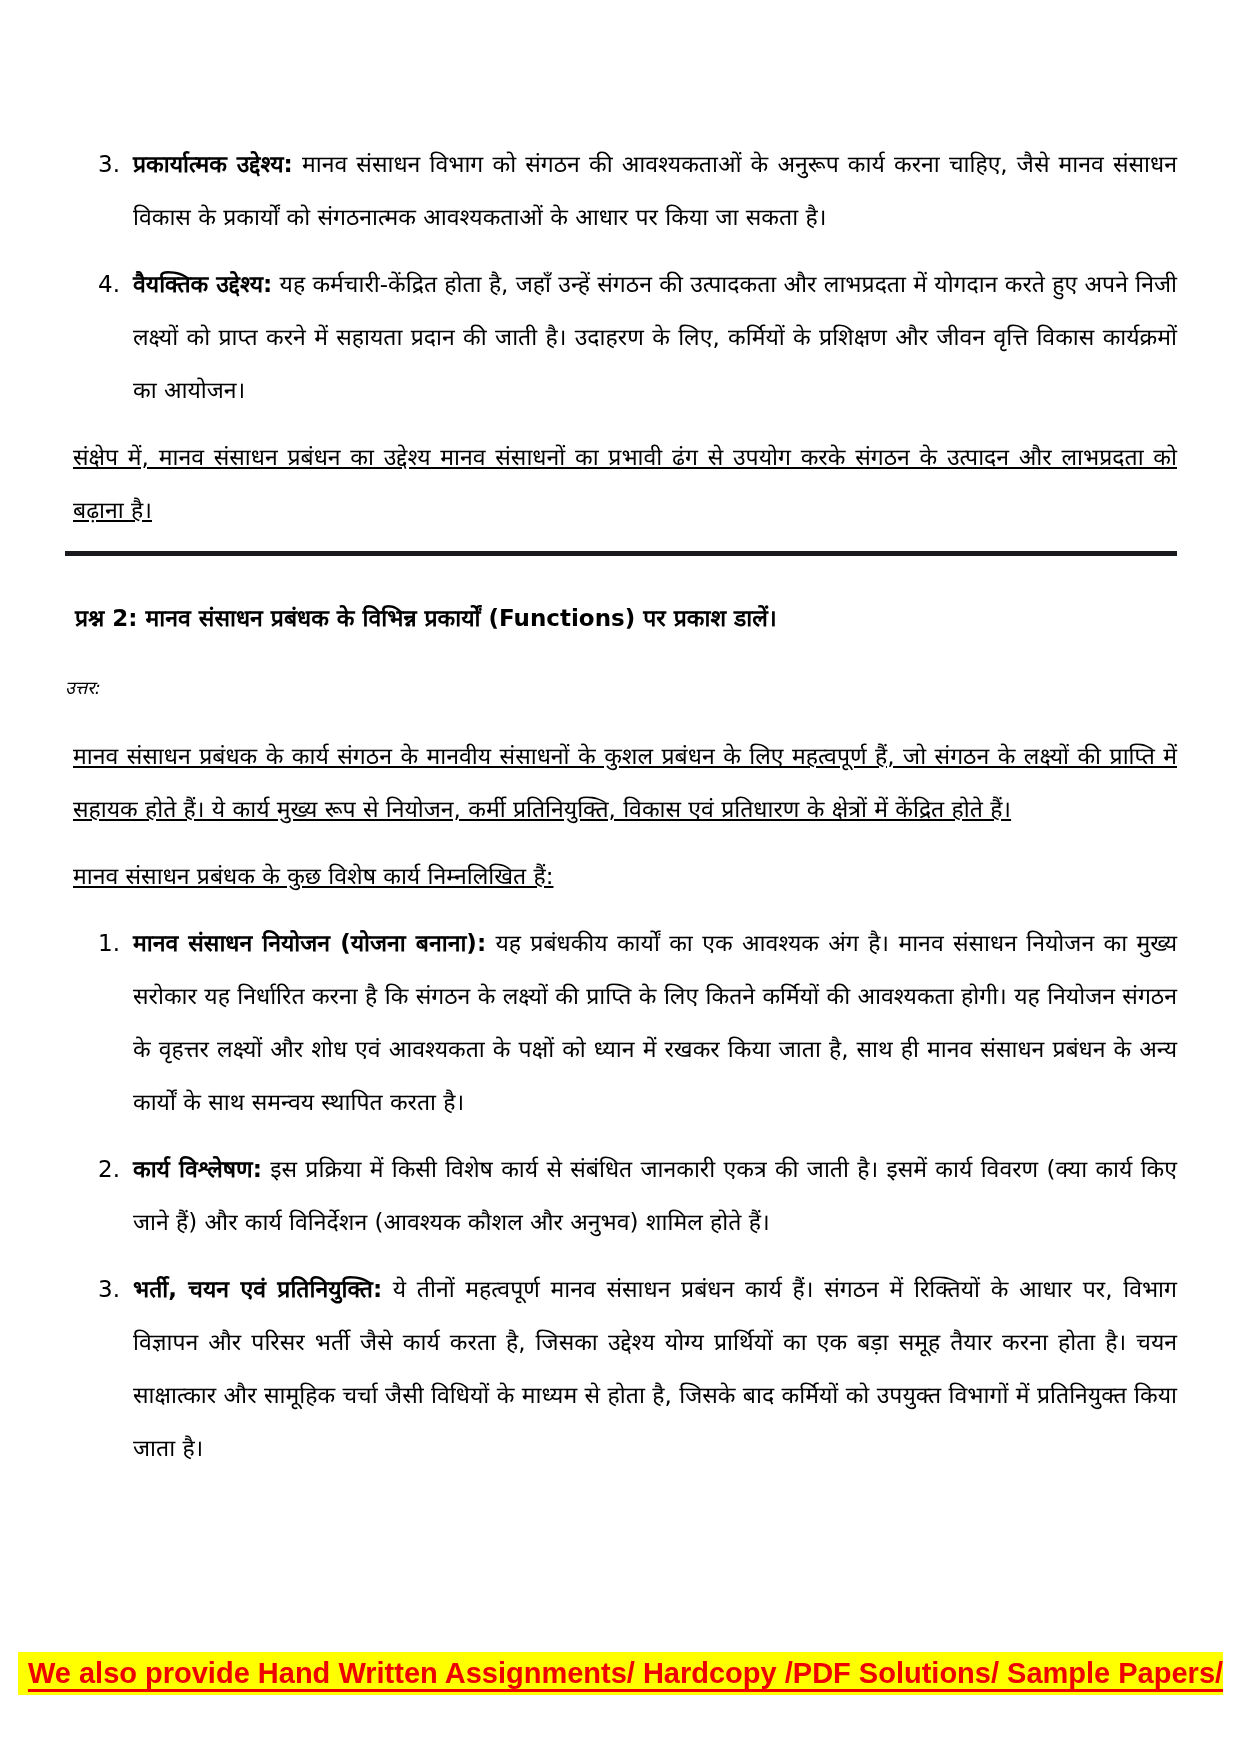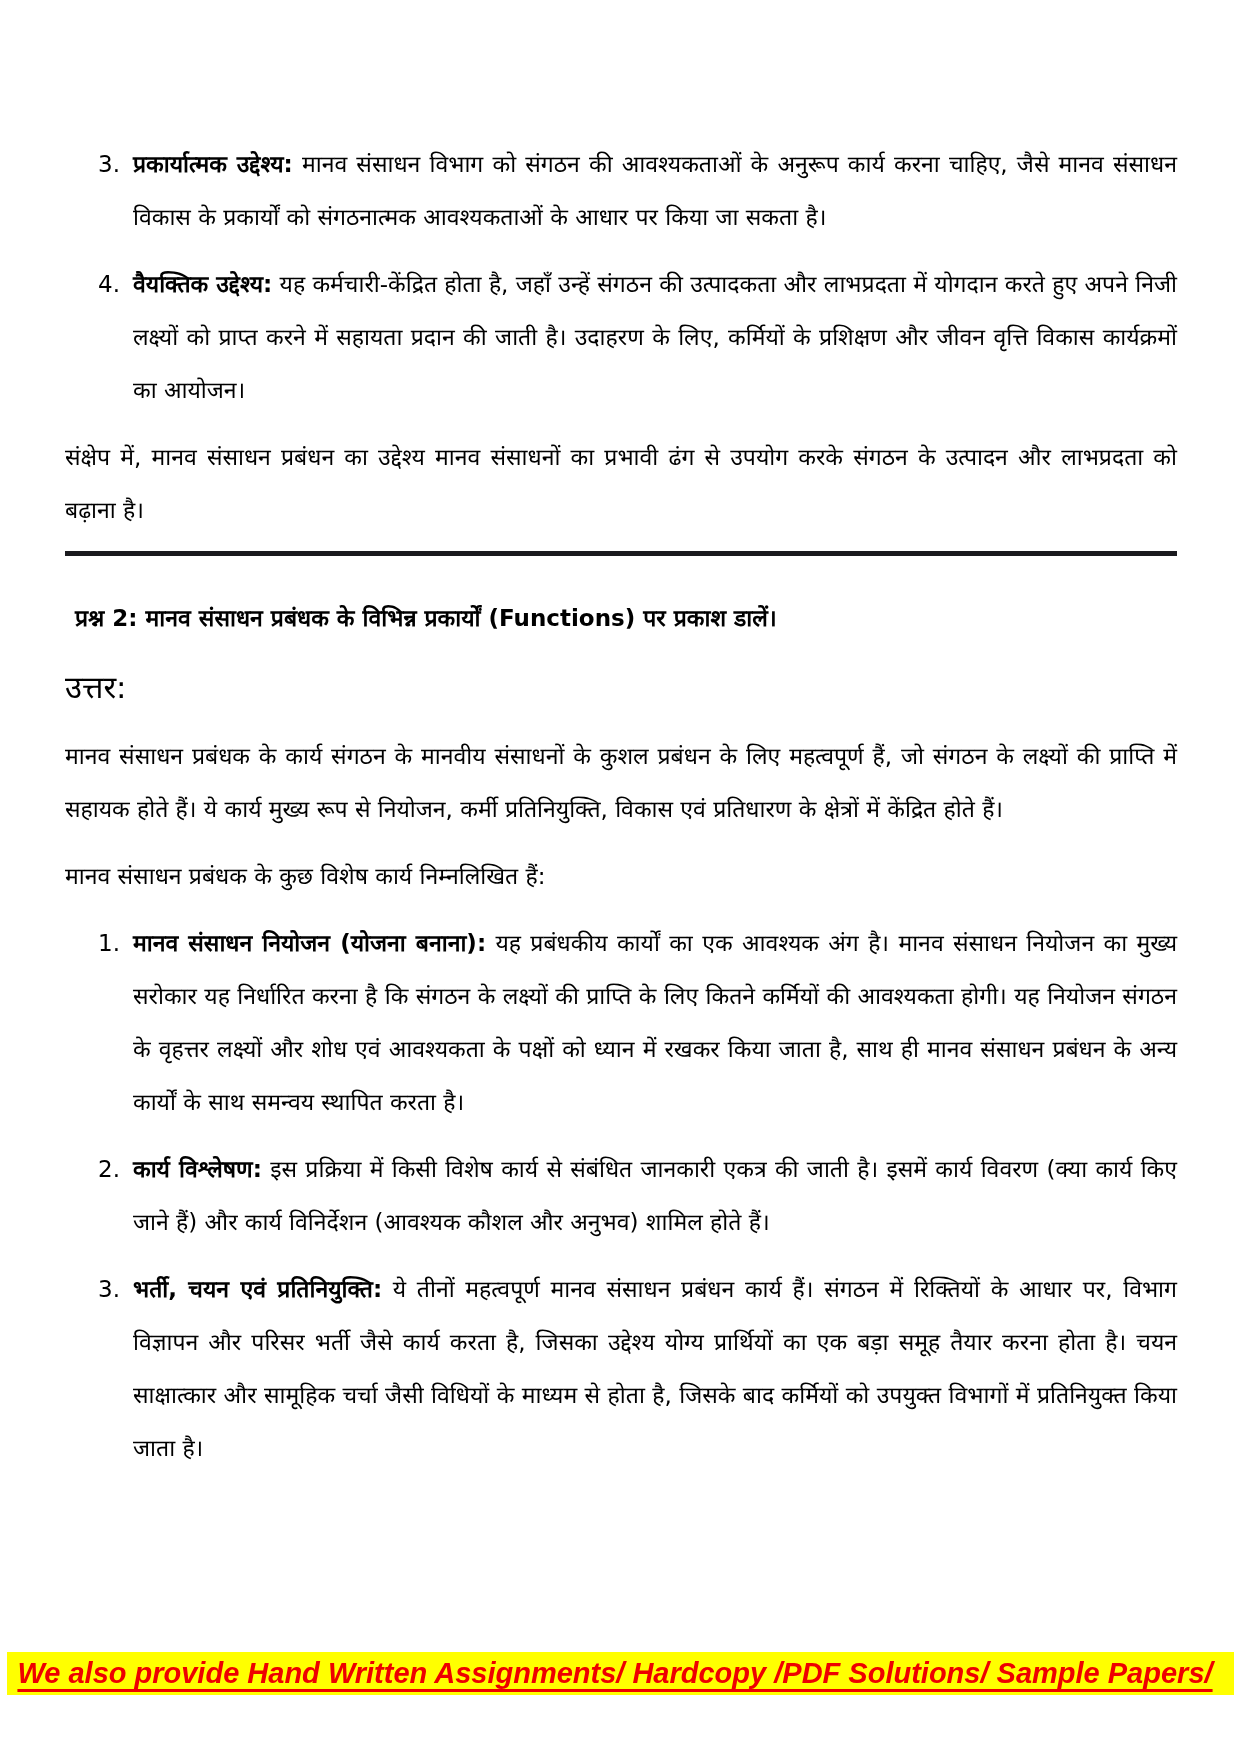--- a/index.html
+++ b/index.html
@@ -11,21 +11,22 @@
     font-family:"DejaVu Sans",sans-serif;
     color:#000000;
     box-sizing:border-box;
     padding:138px 64px 0 65px;
     overflow:hidden;
   }
   .para{
     font-size:23px;
     line-height:53px;
     text-align:justify;
-    margin:0 0 14px 0;
+    margin:0 0 14px 8px;
+    text-decoration:underline;
   }
   .bold{font-weight:bold;margin-top:8px;}
   .li{
     display:flex;
     margin:0 0 14px 0;
   }
   .li-num{
     flex:0 0 68px;
     box-sizing:border-box;
     padding-left:33px;
@@ -43,40 +44,40 @@
     border-top:5px solid #1a1a1e;
     margin:10px 0 36px 0;
   }
   .question{
     font-size:23px;
     line-height:53px;
     font-weight:bold;
     margin:0 0 16px 10px;
   }
   .answer-label{
-    font-size:31px;
+    font-size:18px;
     line-height:53px;
     margin:0 0 16px 0;
+    font-style:italic;
   }
   .promo{
     position:absolute;
     left:0;right:0;
     top:1652px;
     text-align:center;
   }
   .promo-line{
     display:inline-block;
     background:#ffff00;
     color:#ee0000;
     font-family:"Liberation Sans",sans-serif;
     font-weight:bold;
-    font-style:italic;
     font-size:29px;
     line-height:40px;
-    padding:1px 21px 2px 10px;
+    padding:1px 0 2px 10px;
     text-decoration:underline;
     text-decoration-thickness:3px;
     text-underline-offset:6px;
   }
 </style>
 </head>
 <body>
 
 <div class="page">
 

